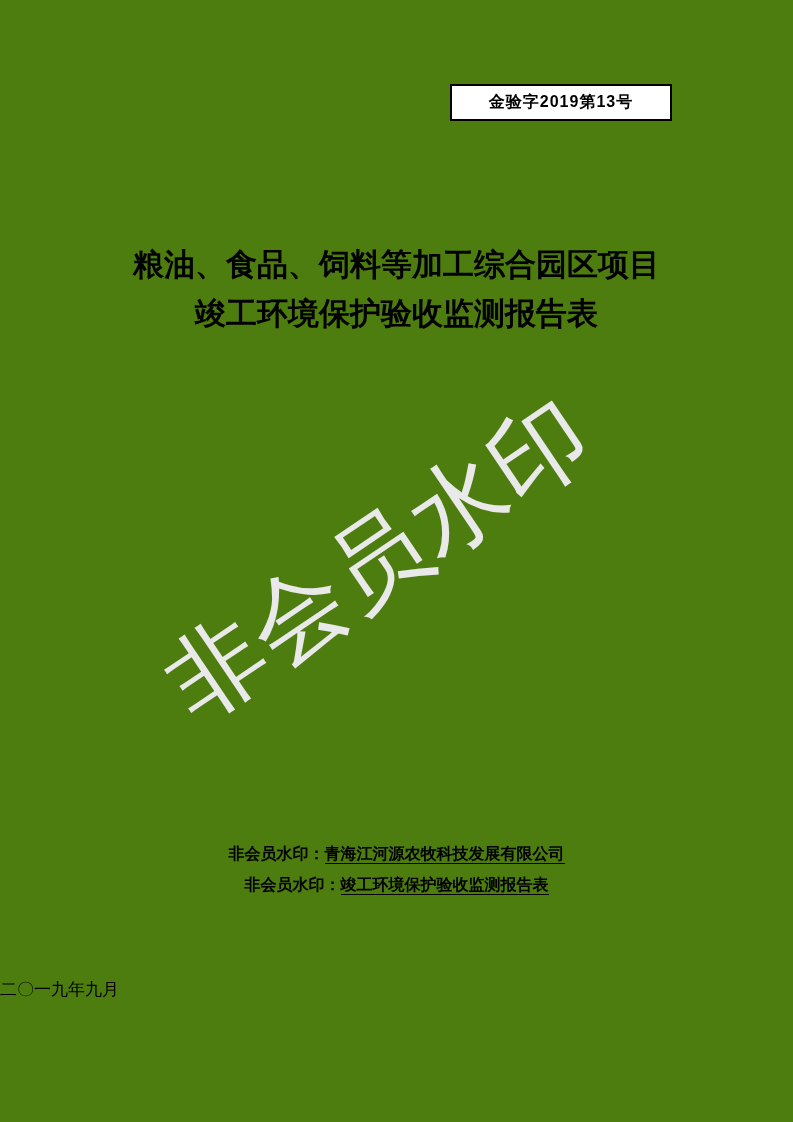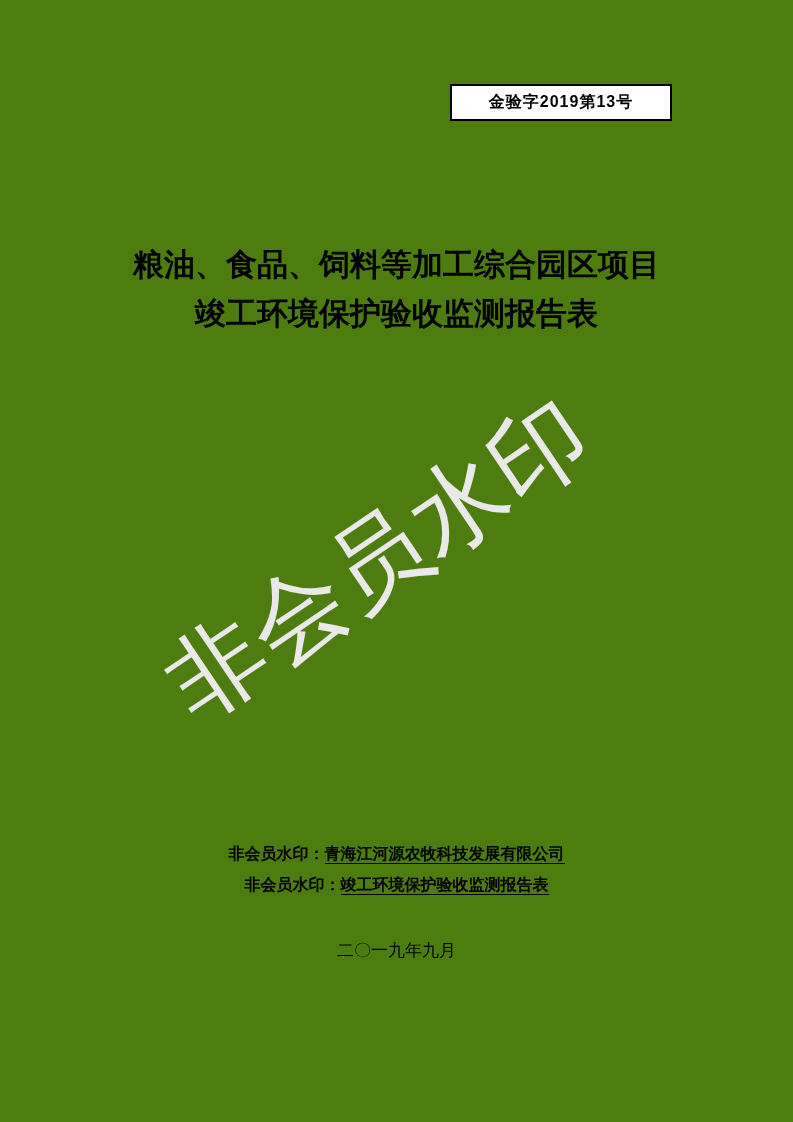--- a/index.html
+++ b/index.html
@@ -94,23 +94,22 @@
   .party-name {
     display: inline-block;
     border-bottom: 1.5px solid #000000;
     padding-bottom: 1px;
     line-height: 16px;
   }
   
   .date-block {
     position: absolute;
     left: 0;
-    top: 939px;
+    top: 978px;
     width: 793px;
-    text-align: center;
     z-index: 1;
   }
   .date-text {
     font-size: 17px;
     font-weight: normal;
     letter-spacing: 0px;
     white-space: nowrap;
   }
 </style>
 </head>

